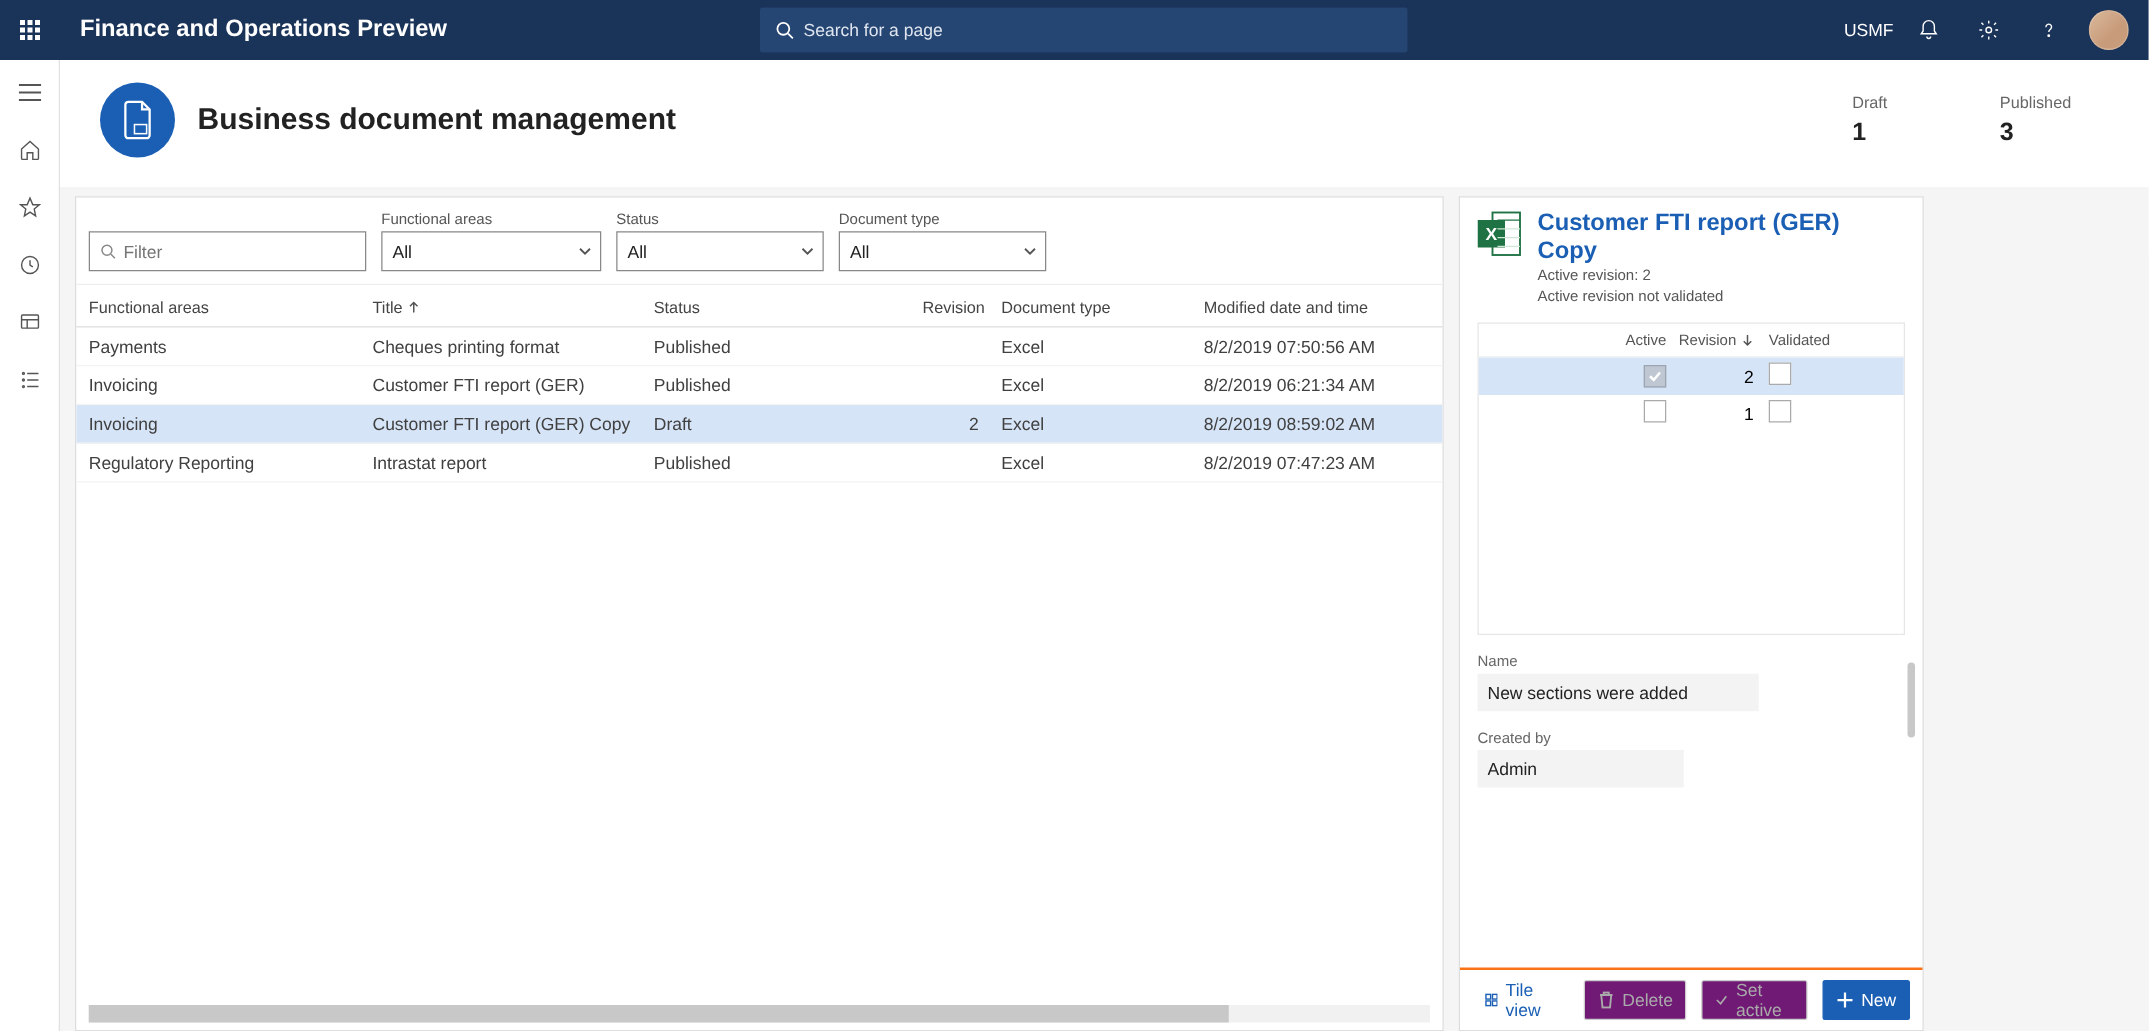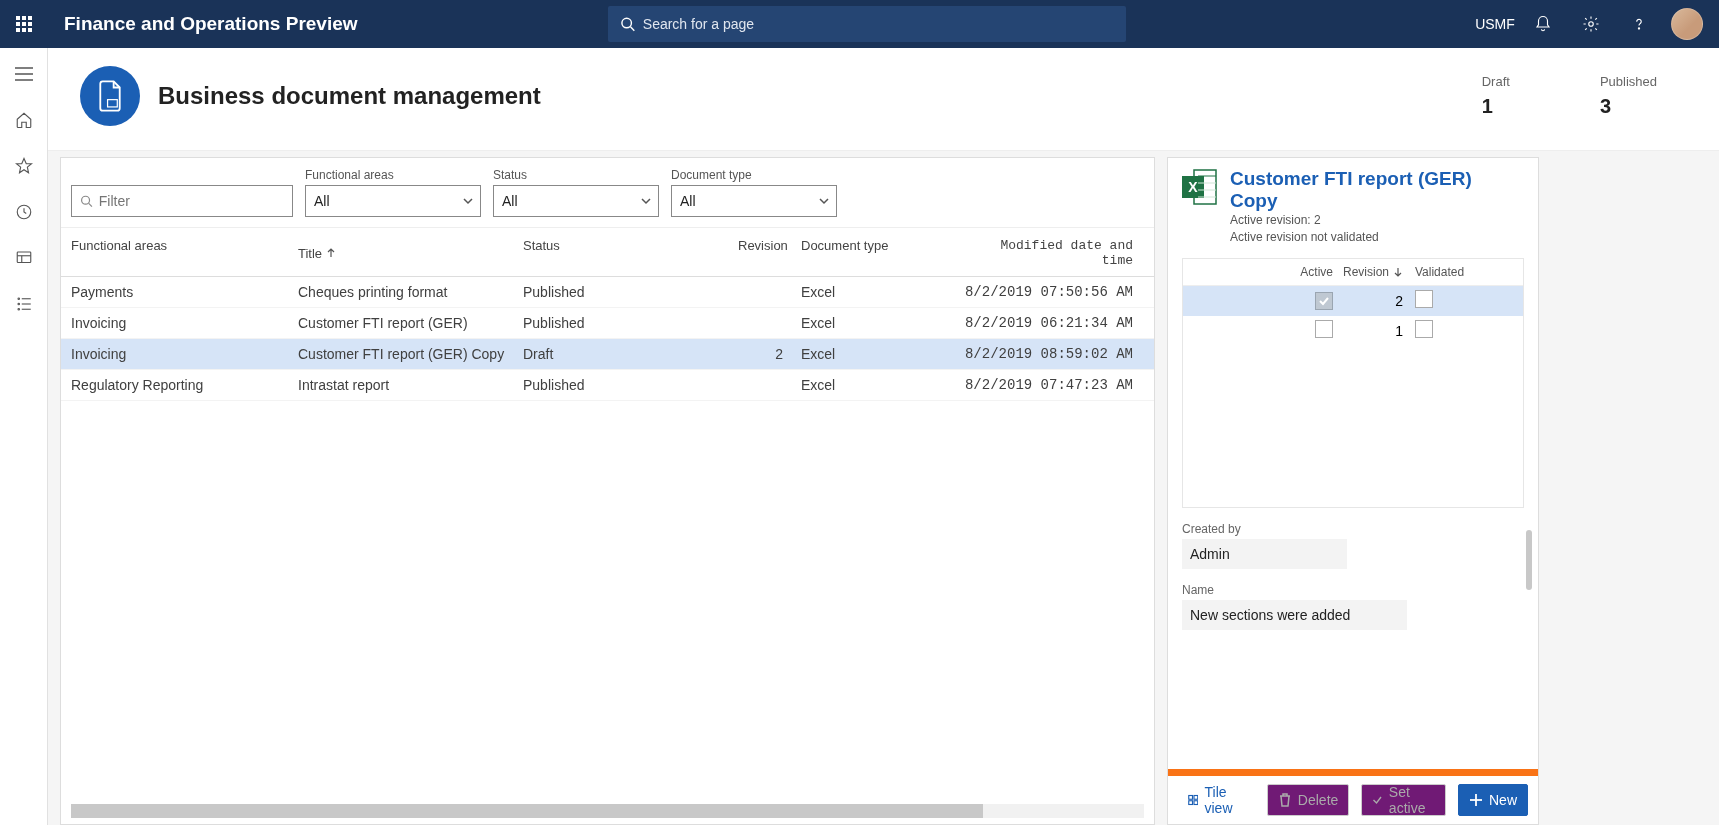--- a/index.html
+++ b/index.html
@@ -46,21 +46,21 @@
 .filter-input-wrap { width: 222px; height: 32px; border: 1px solid #888; display: flex; align-items: center; padding: 0 8px; gap: 6px; }
 .filter-input-wrap input { border: none; outline: none; font-size: 14px; width: 100%; }
 
 .grid-head { display: flex; padding: 10px 10px 8px 10px; border-bottom: 1px solid #ddd; font-size: 13px; color: #444; border-top: 1px solid #eee; margin-top: 4px; }
 .grid-head .gc, .grid-row .gc { padding-right: 10px; }
 .gc-func { width: 227px; }
 .gc-title { width: 225px; display: flex; align-items: center; gap: 4px; }
 .gc-status { width: 215px; }
 .gc-rev { width: 55px; text-align: right; }
 .gc-doctype { width: 170px; padding-left: 8px; }
-.gc-mod { width: 180px; text-align: right; font-family: Liberation Mono, monospace; }
+.gc-mod { width: 180px; text-align: left; }
 .grid-body { flex: 1; overflow: auto; }
 .grid-row { display: flex; padding: 6px 10px; font-size: 14px; color: #404040; border-bottom: 1px solid #f3f3f3; height: 31px; align-items: center; }
 .grid-row.selected { background: #d6e4f7; }
 .grid-row .gc-rev { text-align: right; }
 .hscroll { height: 14px; background: #f1f1f1; margin: 0 10px 6px 10px; }
 .hscroll-thumb { height: 100%; width: 85%; background: #c8c8c8; }
 
 
 .detail-panel { background: #fff; border: 1px solid #ddd; width: 372px; display: flex; flex-direction: column; }
 .detail-head { display: flex; padding: 10px 14px 4px 14px; gap: 12px; }
@@ -76,21 +76,21 @@
 .rc-valid { flex: 1; text-align: left; padding-left: 12px; }
 .rev-row { display: flex; padding: 5px 8px; align-items: center; font-size: 14px; height: 30px; }
 .rev-row.selected { background: #d6e4f7; }
 .chk { width: 18px; height: 18px; border: 1px solid #aaa; background: #fff; display: inline-flex; align-items: center; justify-content: center; }
 .chk.checked { background: #bfc8d2; border-color: #9aa5b1; color: #fff; }
 .field-block { padding: 14px 14px 0 14px; }
 .field-label { font-size: 12px; color: #666; margin-bottom: 3px; }
 .field-input { width: 225px; height: 30px; background: #f3f3f3; border: none; padding: 0 8px; font-size: 14px; color: #222; }
 .scroll-indicator { position: absolute; right: 6px; width: 6px; height: 60px; background: #c8c8c8; border-radius: 3px; }
 .detail-body { flex: 1; position: relative; overflow: hidden; }
-.detail-footer { display: flex; gap: 12px; padding: 8px 10px; border-top: 7px solid #f97316; }
+.detail-footer { display: flex; gap: 12px; padding: 8px 10px; border-top: 2px solid #f97316; }
 .btn { height: 32px; padding: 0 10px; display: flex; align-items: center; gap: 6px; font-size: 14px; border: 1px solid #ccc; background: #fff; color: #333; cursor: pointer; border-radius: 2px; }
 .btn.link { border: none; color: #1b5fb4; }
 .btn.disabled { color: #aaa; background: #701a75; }
 .btn.primary { background: #1b5fb4; color: #fff; border-color: #1b5fb4; }
 svg { display: block; }
 </style>
 </head>
 <body>
 
 <div class="topbar">
@@ -345,26 +345,26 @@
               <div class="rc-valid"><span class="chk"></span></div>
             </div>
             <div class="rev-row">
               <div class="rc-active"><span class="chk"></span></div>
               <div class="rc-rev">1</div>
               <div class="rc-valid"><span class="chk"></span></div>
             </div>
           </div>
 
           <div class="field-block">
+            <div class="field-label">Name</div>
+            <input class="field-input" value="New sections were added" style="">
+          </div>
+          <div class="field-block">
             <div class="field-label">Created by</div>
             <input class="field-input" style="width: 165px;" value="Admin">
-          </div>
-          <div class="field-block">
-            <div class="field-label">Name</div>
-            <input class="field-input" value="New sections were added" style="">
           </div>
           <div class="scroll-indicator" style="top:280px"></div>
         </div>
 
         <div class="detail-footer">
           <div class="btn link">
             <svg width="14" height="14" viewBox="0 0 14 14" fill="none" stroke="#1b5fb4" stroke-width="1.5">
                 <rect x="1" y="1" width="5" height="5"></rect>
                 <rect x="8" y="1" width="5" height="5"></rect>
                 <rect x="1" y="8" width="5" height="5"></rect>

